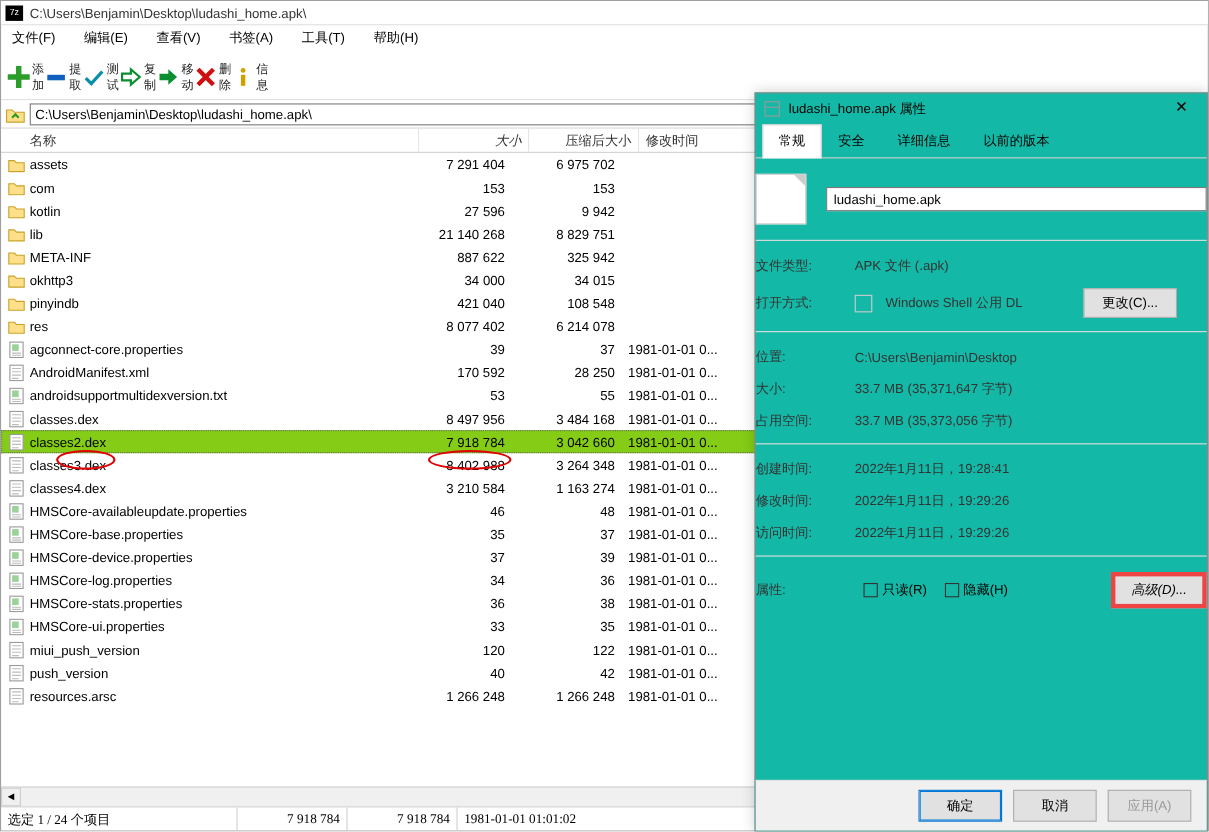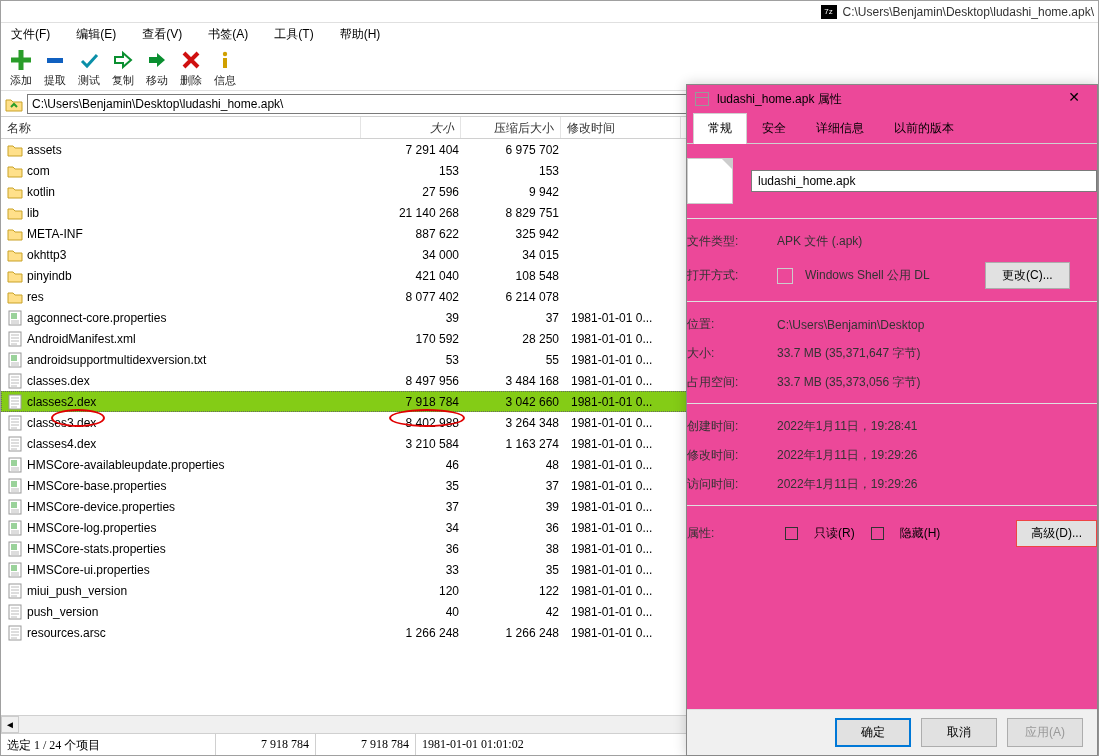--- a/index.html
+++ b/index.html
@@ -1,38 +1,38 @@
 <!DOCTYPE html>
 <html><head>
 <meta charset="utf-8">
 <style>
 * { margin: 0; padding: 0; box-sizing: border-box; font-family: "Microsoft YaHei", "Segoe UI", Arial, sans-serif; font-size: 12px; }
 body { background: #fff; width: 1099px; height: 756px; overflow: hidden; position: relative; }
 
 
 .main-window { position: absolute; left: 0; top: 0; width: 1099px; height: 756px; border: 1px solid #a0a0a0; background: #fff; display: flex; flex-direction: column; }
-.titlebar { height: 22px; display: flex; align-items: center; padding: 0 4px; border-bottom: 1px solid #e0e0e0; color: #333; background: #fff; justify-content: flex-end; }
+.titlebar { height: 22px; display: flex; align-items: center; padding: 0 4px; border-bottom: 1px solid #e0e0e0; color: #333; background: #fff; }
 .titlebar-icon { width: 16px; height: 14px; background: #000; color: #fff; font-size: 8px; display: inline-flex; align-items: center; justify-content: center; margin-right: 6px; }
 .titlebar-text { font-size: 12px; }
 
 .menubar { height: 22px; display: flex; align-items: center; padding: 0 4px; gap: 14px; }
 .menubar span { padding: 2px 6px; cursor: default; }
 
 .toolbar { height: 46px; display: flex; padding: 4px 6px 0; gap: 6px; border-bottom: 1px solid #e0e0e0; }
-.tool-btn { width: 28px; display: flex; flex-direction: column; align-items: center; gap: 2px; font-size: 11px; color: #222; }
+.tool-btn { width: 28px; display: flex; align-items: center; gap: 2px; font-size: 11px; color: #222; }
 .tool-icon { width: 22px; height: 22px; display: flex; align-items: center; justify-content: center; }
 .tool-label { font-size: 11px; }
 
 .pathbar { height: 26px; display: flex; align-items: center; padding: 2px 4px; gap: 4px; border-bottom: 1px solid #d0d0d0; }
 .path-folder-icon { width: 18px; height: 18px; display: inline-flex; align-items: center; justify-content: center; }
 .path-input { flex: 1; height: 20px; border: 1px solid #7a7a7a; padding: 1px 4px; background: #fff; }
 
 .col-headers { height: 22px; display: flex; border-bottom: 1px solid #d0d0d0; background: #fff; }
 .col-headers div { border-right: 1px solid #e4e4e4; padding: 3px 6px; color: #333; }
-.col-name { width: 360px; }
+.col-name { width: 360px; margin-left: 20px; }
 .col-size { width: 100px; text-align: right; font-style: italic; }
 .col-csize { width: 100px; text-align: right; }
 .col-mod { width: 120px; }
 .col-created { width: 40px; }
 
 .file-list { flex: 1; overflow: hidden; }
 .file-row { height: 21px; display: flex; align-items: center; padding-left: 6px; }
 .file-row.sel { background: #84cc16; outline: 1px dotted #666; outline-offset: -1px; }
 .file-row .icon { width: 16px; height: 16px; margin-right: 4px; flex-shrink: 0; display: inline-flex; align-items: center; justify-content: center; }
 .file-row .fname { flex: 0 0 338px; }
@@ -48,21 +48,21 @@
 .statusbar div { border-right: 1px solid #d0d0d0; padding: 3px 6px; font-family: Liberation Serif, serif; }
 .sb-sel { width: 215px; }
 .sb-s1 { width: 100px; text-align: right; }
 .sb-s2 { width: 100px; text-align: right; }
 .sb-date { flex: 1; padding-left: 8px; }
 
 
 .anno { position: absolute; border: 2px solid #e00000; border-radius: 50%; background: transparent; pointer-events: none; }
 
 
-.prop-dialog { position: absolute; left: 686px; top: 84px; width: 412px; height: 672px; background: #ec4899; border: 1px solid #888; box-shadow: 0 0 12px rgba(0,0,0,.2); display: flex; flex-direction: column; }
+.prop-dialog { position: absolute; left: 686px; top: 84px; width: 412px; height: 672px; background: #14b8a6; border: 1px solid #888; box-shadow: 0 0 12px rgba(0,0,0,.2); display: flex; flex-direction: column; }
 .prop-title { height: 28px; display: flex; align-items: center; padding: 0 8px; }
 .prop-title-icon { width: 14px; height: 14px; border: 1px solid #999; margin-right: 8px; }
 .prop-title-icon::after { content: ''; display: block; width: 12px; height: 3px; border-bottom: 1px solid #999; margin-top: 1px; }
 .prop-title-text { flex: 1; }
 .prop-close { width: 30px; height: 20px; text-align: center; cursor: pointer; font-size: 14px; }
 
 .prop-tabs { display: flex; border-bottom: 1px solid #d0d0d0; padding-left: 6px; gap: 0; }
 .prop-tab { padding: 6px 14px; border: 1px solid transparent; border-bottom: none; cursor: pointer; }
 .prop-tab.active { border-color: #d0d0d0; background: #fff; margin-bottom: -1px; }
 
@@ -73,23 +73,23 @@
 .prop-name-input { flex: 1; border: 1px solid #7a7a7a; padding: 3px 6px; height: 22px; }
 
 .prop-sep { border: none; border-top: 1px solid #e0e0e0; margin: 10px 0 14px; }
 .prop-field { display: flex; align-items: center; margin-bottom: 12px; gap: 8px; }
 .prop-label { width: 82px; color: #333; }
 .prop-value { flex: 1; color: #333; }
 .prop-open-icon { width: 16px; height: 16px; border: 1px solid #ccc; margin-right: 4px; display: inline-block; }
 .change-btn { border: 1px solid #adadad; background: #e1e1e1; padding: 4px 16px; cursor: pointer; margin-left: 20px; }
 
 .prop-attrs { display: flex; align-items: center; gap: 16px; }
-.chk { display: inline-flex; align-items: center; gap: 16px; }
+.chk { display: inline-flex; align-items: center; gap: 4px; }
 .chk-box { width: 13px; height: 13px; border: 1px solid #333; display: inline-block; }
-.adv-btn { border: 1px solid #ef4444; background: #e1e1e1; padding: 4px 14px; cursor: pointer; margin-left: auto; }
+.adv-btn { border: 4px solid #ef4444; background: #e1e1e1; padding: 4px 14px; cursor: pointer; margin-left: auto; font-style: italic; }
 
 .prop-footer { height: 46px; display: flex; align-items: center; justify-content: flex-end; gap: 10px; padding: 0 14px; border-top: 1px solid #e0e0e0; background: #f0f0f0; }
 .prop-btn { min-width: 76px; padding: 5px 12px; border: 1px solid #adadad; background: #e1e1e1; cursor: pointer; text-align: center; }
 .prop-btn.primary { border-color: #0078d7; box-shadow: inset 0 0 0 1px #0078d7; }
 .prop-btn.disabled { color: #999; }
 
 
 svg { display: block; }
 </style>
 </head>

